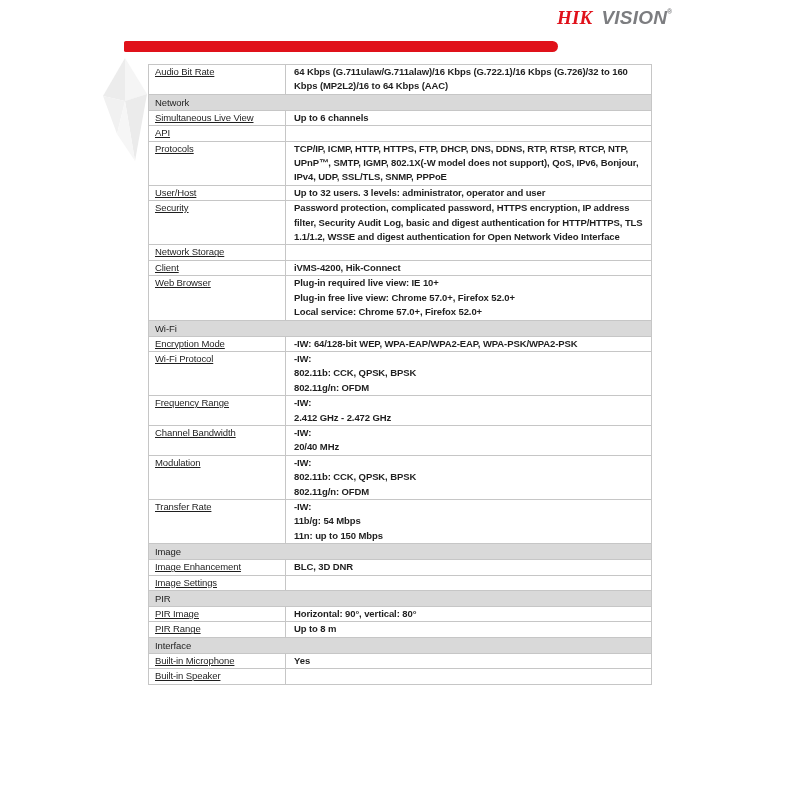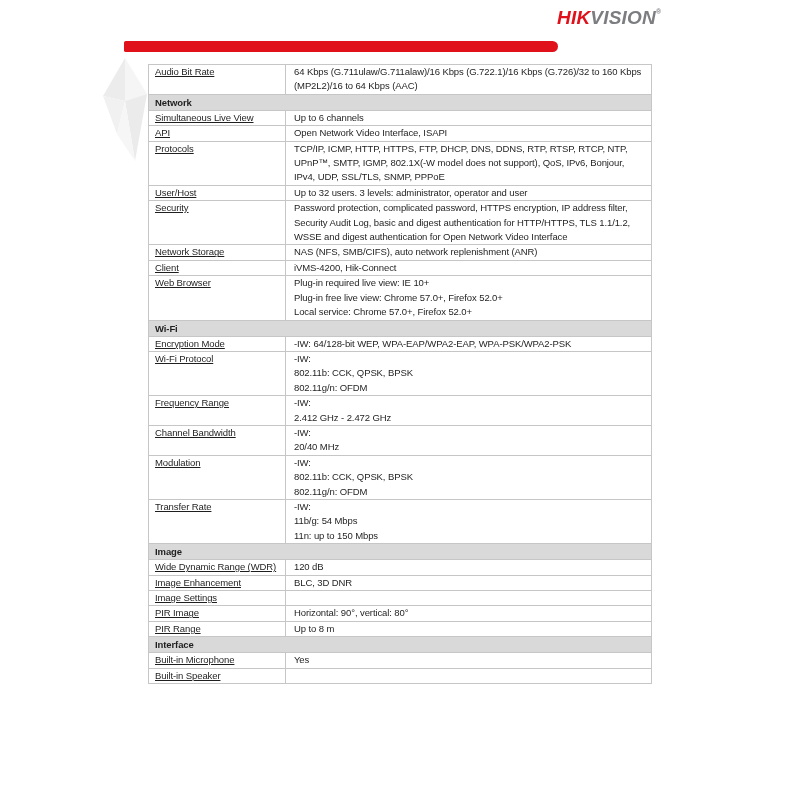--- a/index.html
+++ b/index.html
@@ -14,50 +14,50 @@
     width:800px;height:800px;background:#ffffff;position:relative;overflow:hidden;
     font-family:"Liberation Sans", sans-serif;color:var(--text);
   }
   .page{position:absolute;inset:0;}
   
   .logo{
     position:absolute;left:557px;top:7px;height:22px;
     font-style:italic;font-weight:bold;font-size:19px;letter-spacing:0.2px;
     white-space:nowrap;
   }
-  .logo-hik{color:var(--red);}
-  .logo-vision{color:var(--logo-gray);}
+  .logo-hik{color:var(--red);font-family:Liberation Serif, serif;}
+  .logo-vision{color:var(--logo-gray);margin-left:9px;}
   .logo-reg{color:var(--logo-gray);font-size:7px;font-style:normal;vertical-align:top;line-height:10px;}
   
   .red-bar{
     position:absolute;left:124px;top:41px;width:434px;height:11px;
     background:var(--red);border-radius:2px 6px 6px 2px;
   }
   
   .watermark{position:absolute;left:97px;top:56px;}
   
   .spec-table{
     position:absolute;left:148px;top:64px;width:504px;box-sizing:border-box;
     background:#fff;border:1px solid var(--border);border-bottom:none;
     font-size:9.5px;letter-spacing:-0.1px;
   }
   .row{display:flex;border-bottom:1px solid var(--border);}
   .section-row{
-    background:var(--section-bg);font-weight:bold;
+    background:var(--section-bg);font-weight:normal;
     padding-left:6px;line-height:15px;min-height:15px;
   }
   .label-cell{
     width:137px;min-width:137px;box-sizing:border-box;
     border-right:1px solid var(--border);
     padding:0 4px 0 6px;
     display:flex;flex-direction:column;justify-content:flex-start;text-decoration:underline;
   }
   .value-cell{
     flex:1;box-sizing:border-box;padding:0 4px 0 8px;
-    display:flex;flex-direction:column;justify-content:center;overflow:hidden;
+    display:flex;flex-direction:column;justify-content:center;overflow:hidden;font-weight:bold;
   }
   .vline{line-height:14.4px;}
 </style>
 </head>
 <body>
 
 <div class="page">
 
   <div class="logo">
     <span class="logo-hik">HIK</span><span class="logo-vision">VISION</span><span class="logo-reg">®</span>
@@ -93,23 +93,20 @@
         </div>
     <div class="value-cell">
           <div class="vline">Up to 6 channels</div>
         </div>
   </div>
 
   <div class="row spec-row">
     <div class="label-cell">
           <div class="vline">API</div>
         </div>
-    <div class="value-cell">
-          <div class="vline">Open Network Video Interface, ISAPI</div>
-        </div>
   </div>
 
   <div class="row spec-row">
     <div class="label-cell">
           <div class="vline">Protocols</div>
         </div>
     <div class="value-cell">
           <div class="vline">TCP/IP, ICMP, HTTP, HTTPS, FTP, DHCP, DNS, DDNS, RTP, RTSP, RTCP, NTP, UPnP™, SMTP, IGMP, 802.1X(-W model does not support), QoS, IPv6, Bonjour, IPv4, UDP, SSL/TLS, SNMP, PPPoE</div>
         </div>
   </div>
@@ -128,23 +125,20 @@
           <div class="vline">Security</div>
         </div>
     <div class="value-cell">
           <div class="vline">Password protection, complicated password, HTTPS encryption, IP address filter, Security Audit Log, basic and digest authentication for HTTP/HTTPS, TLS 1.1/1.2, WSSE and digest authentication for Open Network Video Interface</div>
         </div>
   </div>
 
   <div class="row spec-row">
     <div class="label-cell">
           <div class="vline">Network Storage</div>
-        </div>
-    <div class="value-cell">
-          <div class="vline">NAS (NFS, SMB/CIFS), auto network replenishment (ANR)</div>
         </div>
   </div>
 
   <div class="row spec-row">
     <div class="label-cell">
           <div class="vline">Client</div>
         </div>
     <div class="value-cell">
           <div class="vline">iVMS-4200, Hik-Connect</div>
         </div>
@@ -225,45 +219,40 @@
           <div class="vline">11b/g: 54 Mbps</div>
           <div class="vline">11n: up to 150 Mbps</div>
         </div>
   </div>
 
 
   <div class="row section-row">
     <span class="section-label">Image</span>
   </div>
 
-  <div class="row spec-row">
-    <div class="label-cell">
-          <div class="vline">Wide Dynamic Range (WDR)</div>
-        </div>
-    <div class="value-cell">
-          <div class="vline">120 dB</div>
-        </div>
-  </div>
 
 
   <div class="row spec-row">
     <div class="label-cell">
           <div class="vline">Image Enhancement</div>
         </div>
     <div class="value-cell">
           <div class="vline">BLC, 3D DNR</div>
         </div>
   </div>
 
   <div class="row spec-row">
     <div class="label-cell">
           <div class="vline">Image Settings</div>
         </div>
   </div>
 
+  <div class="row section-row">
+    <span class="section-label">PIR</span>
+  </div>
 
   <div class="row spec-row">
     <div class="label-cell">
           <div class="vline">PIR Image</div>
         </div>
     <div class="value-cell">
           <div class="vline">Horizontal: 90°, vertical: 80°</div>
         </div>
   </div>
 

